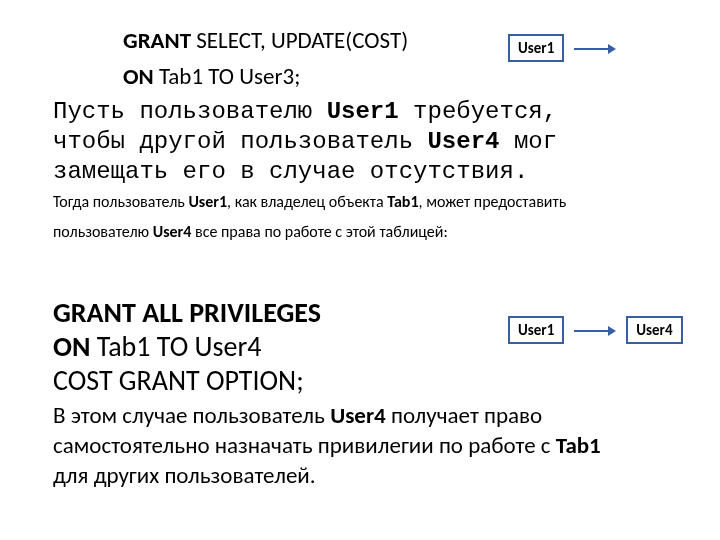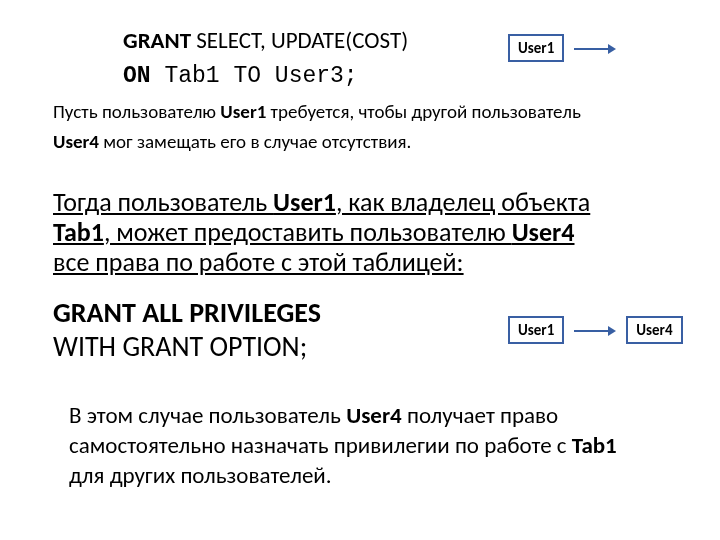--- a/index.html
+++ b/index.html
@@ -20,49 +20,49 @@
     height: 540px;
   }
   .sql1 {
     position: absolute;
     left: 95px;
     top: 22px;
     font-size: 23px;
     line-height: 36px;
     margin-left: 28px;
   }
-  .sql1 .l2 { display:block;font-family:Liberation Mono, monospace; }
+  .sql1 .l2 { display:block; }
   .para1 {
     position: absolute;
     left: 53px;
     top: 97px;
     width: 560px;
-    font-size: 19px;
+    font-size: 24px;
     line-height: 30px;
+    font-family: Liberation Mono, monospace;
   }
   .para2 {
     position: absolute;
     left: 53px;
     top: 187px;
     width: 560px;
-    font-size: 26px;
+    font-size: 16px;
     line-height: 30px;
-    text-decoration: underline;
   }
   .sql2 {
     position: absolute;
     left: 53px;
     top: 296px;
     font-size: 28px;
     line-height: 34px;
   }
   .sql2 .l { display:block; }
   .para3 {
     position: absolute;
-    left: 69px;
+    left: 53px;
     top: 400px;
     width: 580px;
     font-size: 23px;
     line-height: 30px;
   }
   .b { font-weight: 700; }
 
   .diagram {
     position: absolute;
     display: flex;
@@ -111,21 +111,22 @@
   <div class="para1">
     <span>Пусть пользователю </span><span class="b">User1</span><span> требуется, чтобы другой пользователь </span><span class="b">User4</span><span> мог замещать его в случае отсутствия.</span>
   </div>
 
   <div class="para2">
     <span>Тогда пользователь </span><span class="b">User1</span><span>, как владелец объекта </span><span class="b">Tab1</span><span>, может предоставить пользователю </span><span class="b">User4</span><span> все права по работе с этой таблицей:</span>
   </div>
 
   <div class="sql2">
     <span class="l b">GRANT ALL PRIVILEGES</span>
-    <span class="l">WITH  GRANT  OPTION;</span>
+    <span class="l"><span class="b">ON</span><span> Tab1  TO  User4</span></span>
+    <span class="l">COST  GRANT  OPTION;</span>
   </div>
 
   <div class="diagram dg2">
     <span class="node">User1</span>
     <span class="arrow">
       <svg viewBox="0 0 42 14" width="42" height="14">
         <line x1="0" y1="7" x2="34" y2="7" stroke="#385fa3" stroke-width="2"></line>
         <polygon points="34,2 42,7 34,12" fill="#385fa3"></polygon>
       </svg>
     </span>

